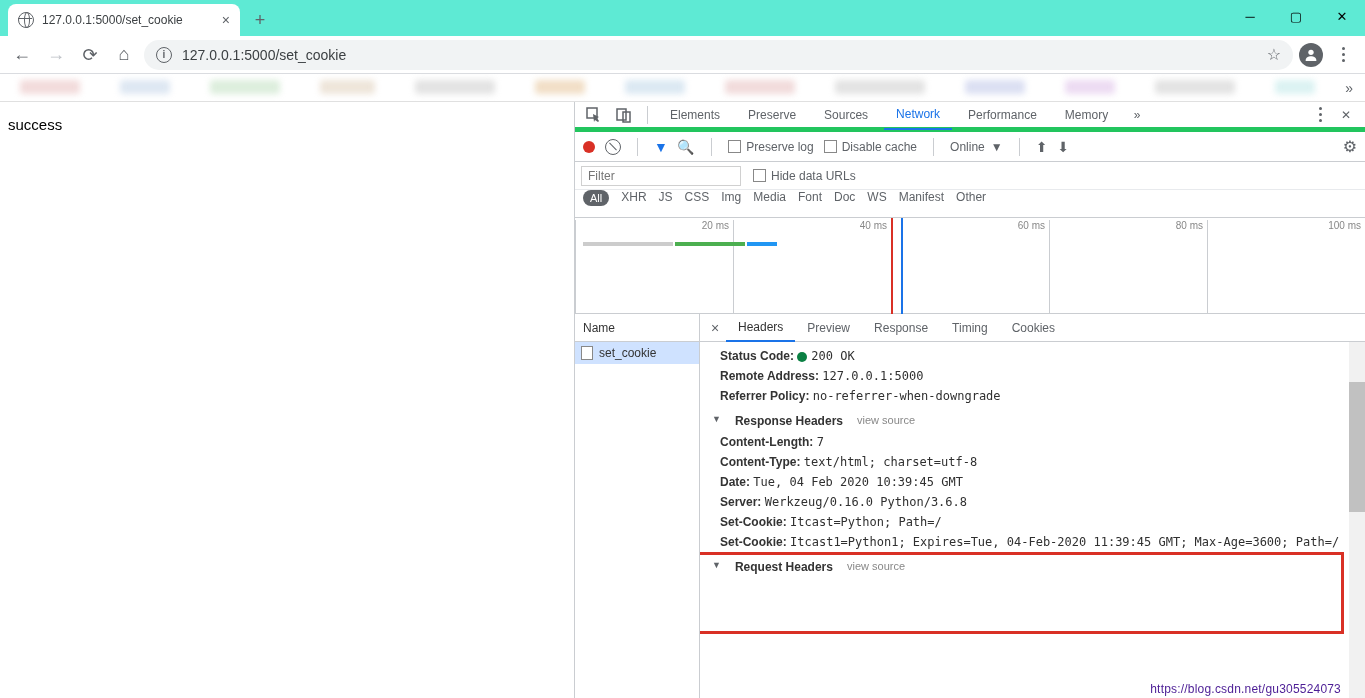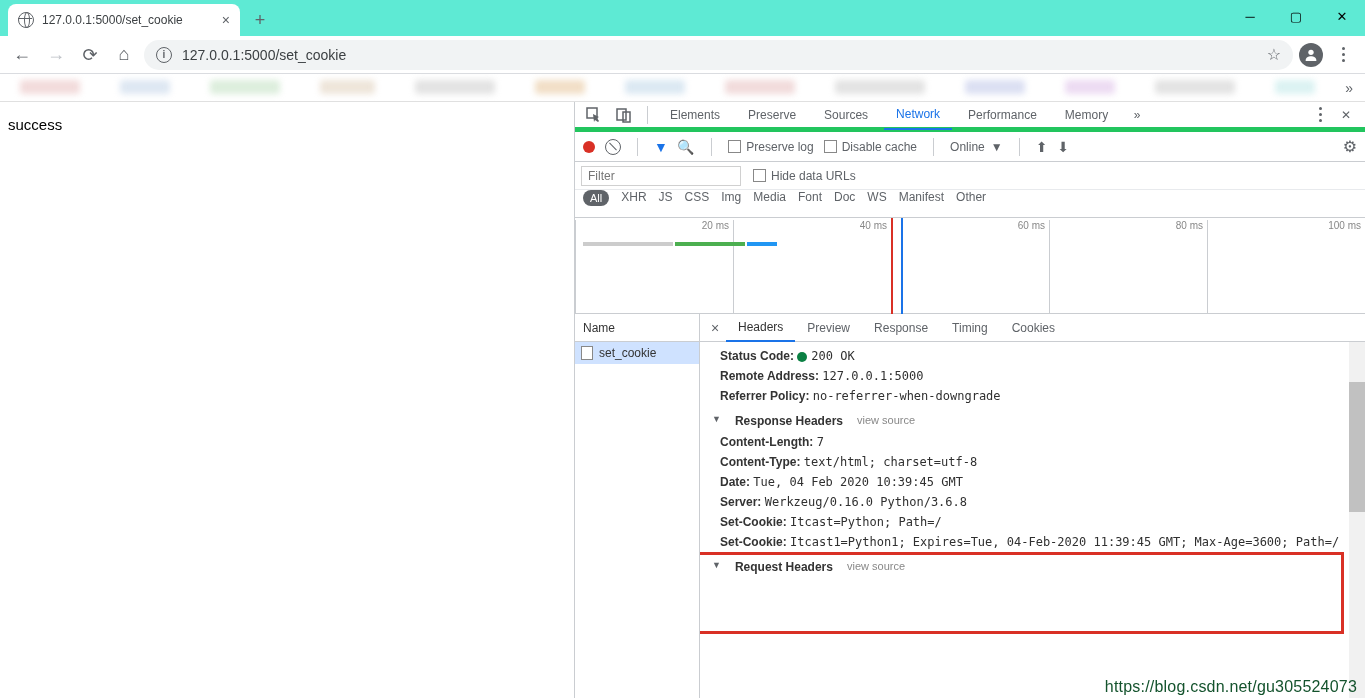--- a/index.html
+++ b/index.html
@@ -91,21 +91,21 @@
 .hrow b { font-weight:600; color:#333; }
 .hval { color:#303030; font-family:Menlo,Consolas,monospace; font-size:12px; }
 .status-dot { display:inline-block; width:10px; height:10px; background:#0b8043; border-radius:50%; vertical-align:middle; margin-right:4px; }
 .section { padding:8px 0 4px 2px; font-weight:600; color:#333; display:flex; gap:14px; align-items:flex-start; }
 .section::before { content:"▼"; font-size:9px; color:#5f6368; }
 .view-src { font-weight:400; color:#888; font-size:11px; }
 .redbox { position:absolute; border:3px solid #d93025; left:-6px; top:210px; width:650px; height:82px; pointer-events:none; }
 .scrolltrack { position:absolute; right:0; top:0; width:16px; height:100%; background:#f1f1f1; }
 .scrollthumb { position:absolute; right:0; top:40px; width:16px; height:130px; background:#c1c1c1; }
 
-.watermark { position:absolute; right:8px; bottom:2px; font-size:16px; color:#14532d; letter-spacing:.2px; }
+.watermark { position:absolute; right:24px; bottom:2px; font-size:12px; color:#4c1d95; letter-spacing:.2px; }
 </style>
 </head>
 <body>
 
 <div class="chrome">
   <div class="tab-bar">
     <div class="tab">
       <span class="globe"></span>
       <span class="tab-title">127.0.0.1:5000/set_cookie</span>
       <span class="tab-close">×</span>

